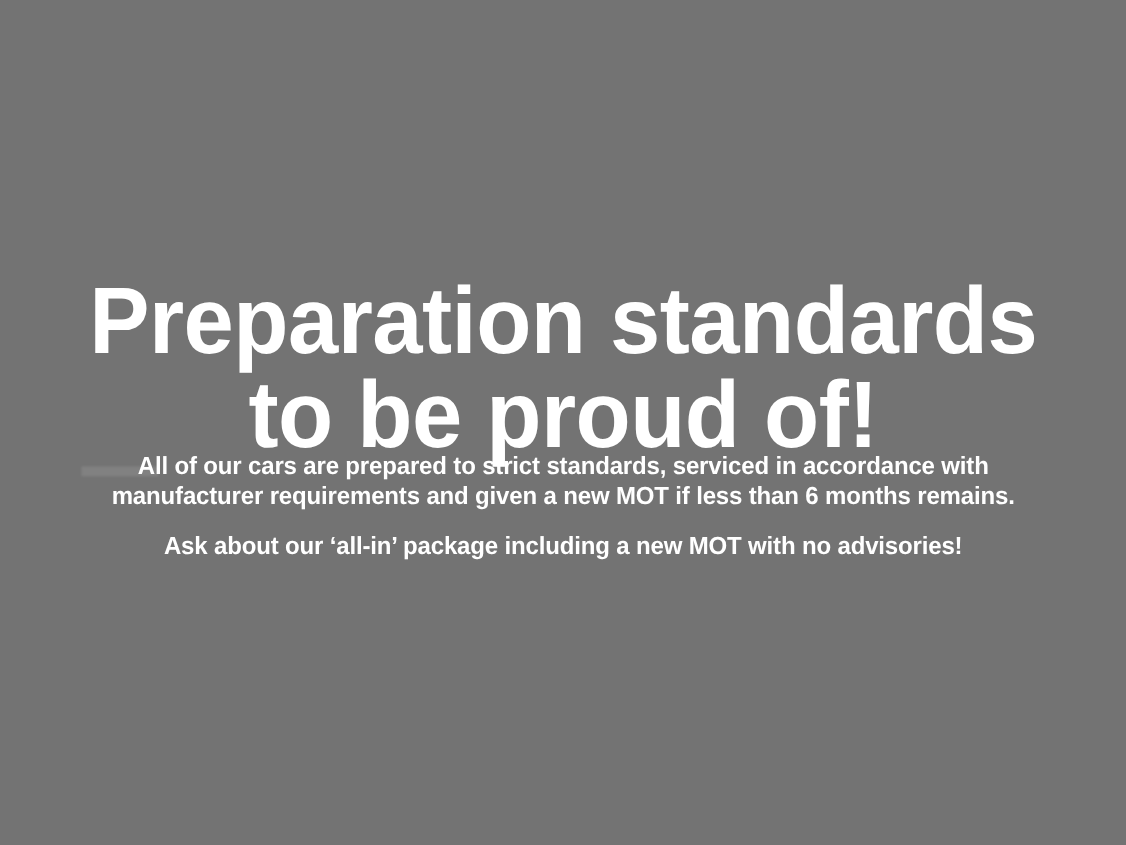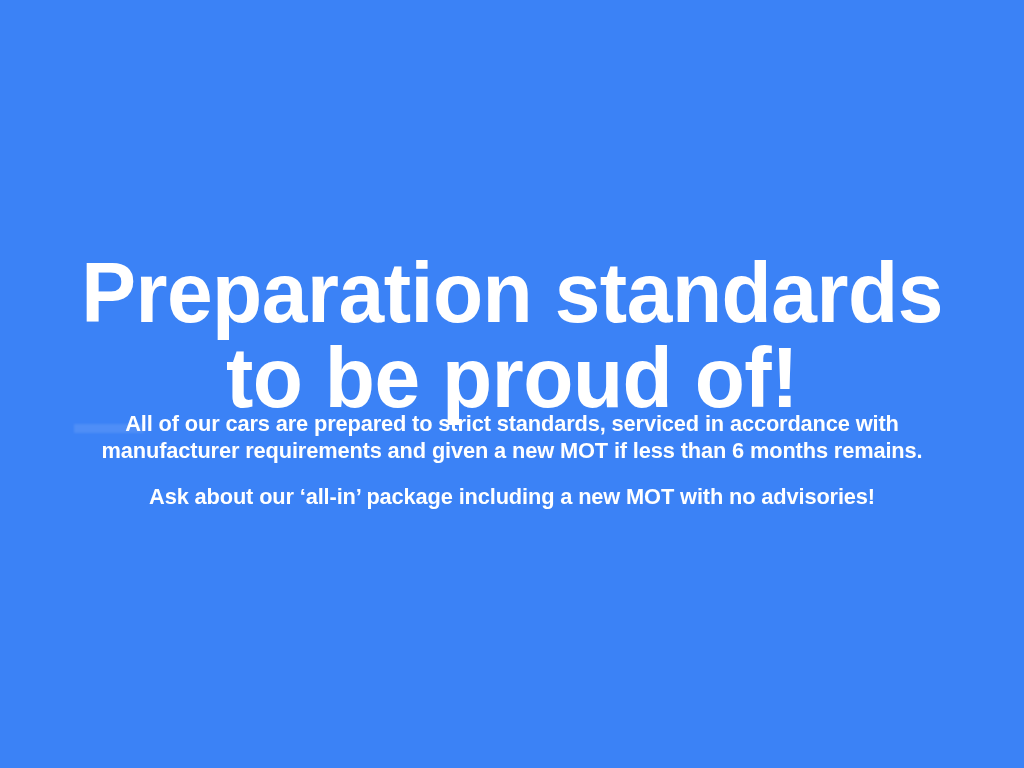--- a/index.html
+++ b/index.html
@@ -88,21 +88,21 @@
     width: 70px;
     height: 9px;
     background: rgba(255, 255, 255, 0.10);
     filter: blur(1.2px);
     pointer-events: none;
   }
 </style>
 </head>
 <body style="background: rgb(31, 94, 155);">
 
-<div class="slide" style="background: #3b82f6;">
+<div class="slide" style="background: #737373;">
 
   <div class="content-block">
 
     <h1 class="headline" style="color: rgb(255, 255, 255);">
       <span class="headline-line">Preparation standards</span>
       <span class="headline-line">to be proud of!</span>
     </h1>
 
     <div class="body-wrap">
       <p class="body-paragraph" style="color: rgb(255, 255, 255);">All of our cars are prepared to strict standards, serviced in accordance with manufacturer requirements and given a new MOT if less than 6 months remains.</p>

